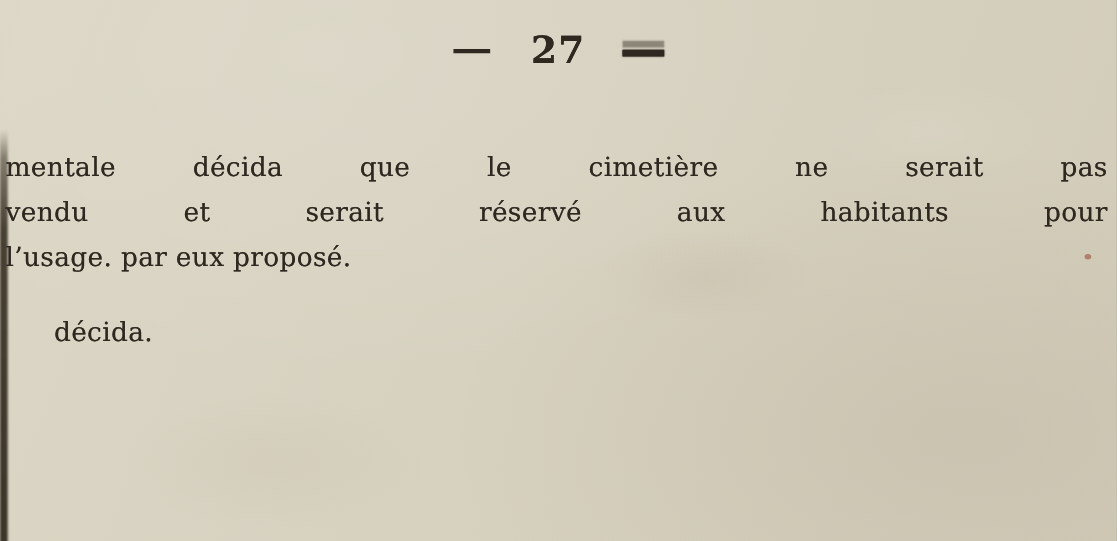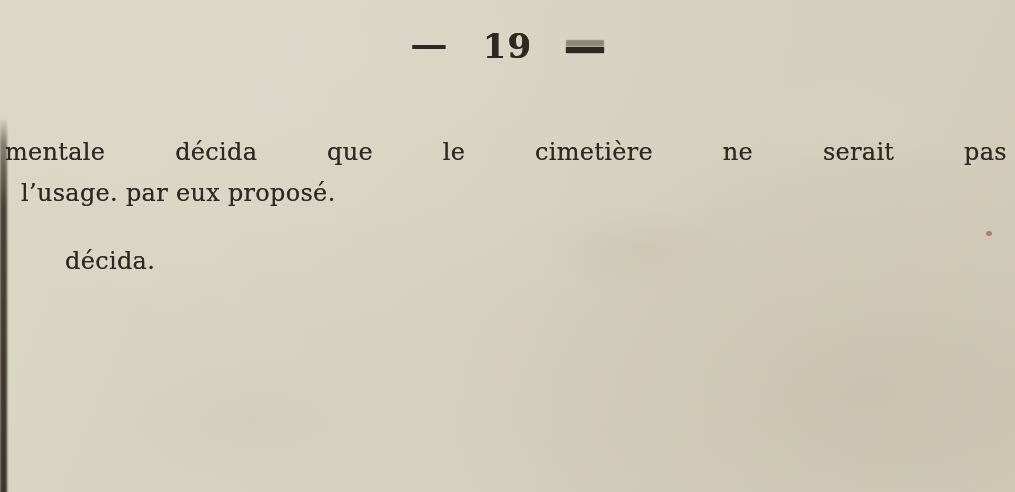--- a/index.html
+++ b/index.html
@@ -61,39 +61,40 @@
   .text-line{
     font-size:24px;
     letter-spacing:0.3px;
     text-align:justify;
     text-align-last:justify;
     white-space:normal;
     text-shadow:0 0 0.5px rgba(46,40,32,0.7);
   }
   .p1 .text-line{line-height:41px;}
   .p2 .text-line{line-height:45px;}
-  .text-line.last{text-align-last:left;margin-left:16px;}
+  .text-line.last{text-align-last:left;}
   .paragraph + .paragraph{margin-top:25px;}
   .paragraph + .paragraph .text-line:first-child{text-indent:44px;}
 </style>
 </head>
 <body>
 
 <div class="page">
   <div class="edge-shadow"></div>
   <div class="paper-speck"></div>
 
   <div class="header">
     <span class="dash dash-left">—</span>
-    <span class="page-number">19</span>
+    <span class="page-number">27</span>
     <span class="dash dash-right">—</span>
   </div>
 
   <div class="text-block">
       <div class="paragraph p1">
         <div class="text-line">mentale décida que le cimetière ne serait pas</div>
+        <div class="text-line">vendu et serait réservé aux habitants pour</div>
         <div class="text-line last">l’usage. par eux proposé.</div>
       </div>
       <div class="paragraph p2">
         <div class="text-line last">décida.</div>
       </div>
     </div>
 </div>
 
 </body></html>

